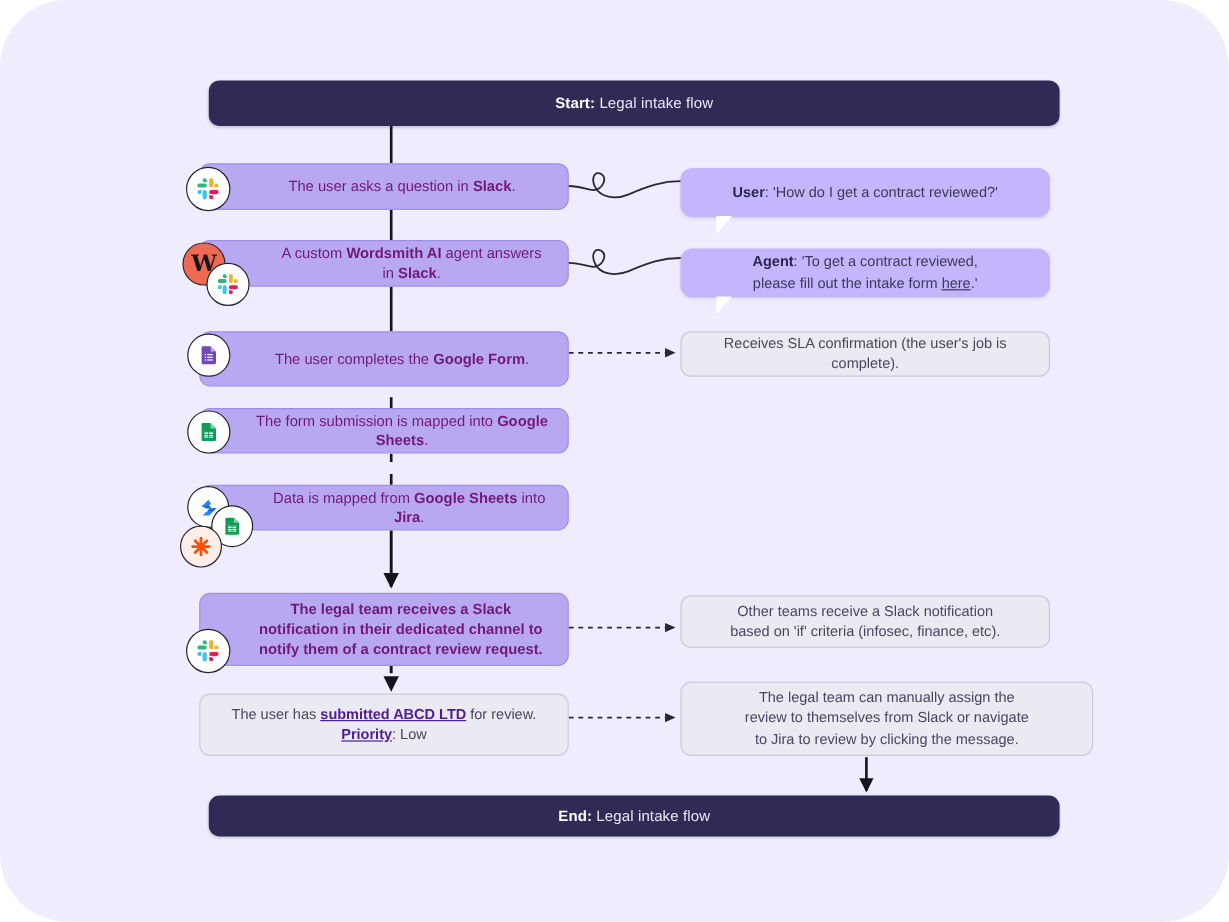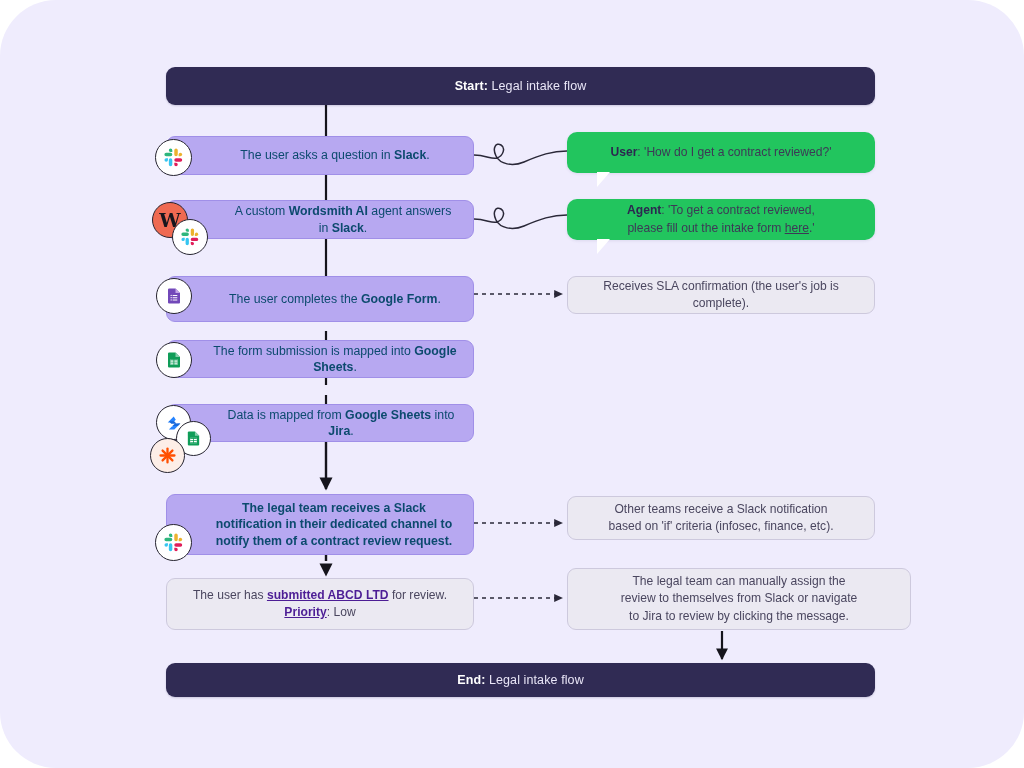--- a/index.html
+++ b/index.html
@@ -28,31 +28,32 @@
     position: absolute;
     background: #302b54;
     border-radius: 9px;
     color: #ffffff;
     display: flex;
     align-items: center;
     justify-content: center;
     font-size: 12.5px;
     letter-spacing: .1px;
     box-shadow: 0 1px 2px rgba(40,35,80,.18);
+    margin-left: 8px;
   }
   .terminal b { font-weight: 700; }
   .terminal .rest { font-weight: 400; color: #e9e6f7; }
 
   
   .step {
     position: absolute;
     background: #b7a8f1;
     border: 1.2px solid #a08fe8;
     border-radius: 9px;
-    color: #0c4a6e;
+    color: #701a75;
     display: flex;
     align-items: center;
     justify-content: center;
     text-align: center;
     font-size: 12.3px;
     line-height: 1.32;
     padding: 6px 16px 6px 46px;
   }
   .step b { font-weight: 700; }
 
@@ -69,31 +70,32 @@
     text-align: center;
     font-size: 12.1px;
     line-height: 1.42;
     padding: 8px 14px;
   }
   .note b { font-weight: 700; color: #4c1d95; text-decoration: underline; }
 
   
   .bubble {
     position: absolute;
-    background: #22c55e;
+    background: #c4b5fd;
     border-radius: 10px;
     color: #3d3956;
     display: flex;
     align-items: center;
     justify-content: center;
     text-align: center;
     font-size: 12.1px;
     line-height: 1.42;
     padding: 6px 16px;
     box-shadow: 0 1px 3px rgba(60,50,110,.10);
+    margin-top: 8px;
   }
   .bubble b { font-weight: 700; color: #2c2750; }
   .bubble u { text-decoration: underline; }
   .bubble::after {
     content: "";
     position: absolute;
     left: 30px;
     bottom: -14px;
     width: 0; height: 0;
     border-left: 13px solid #ffffff;

